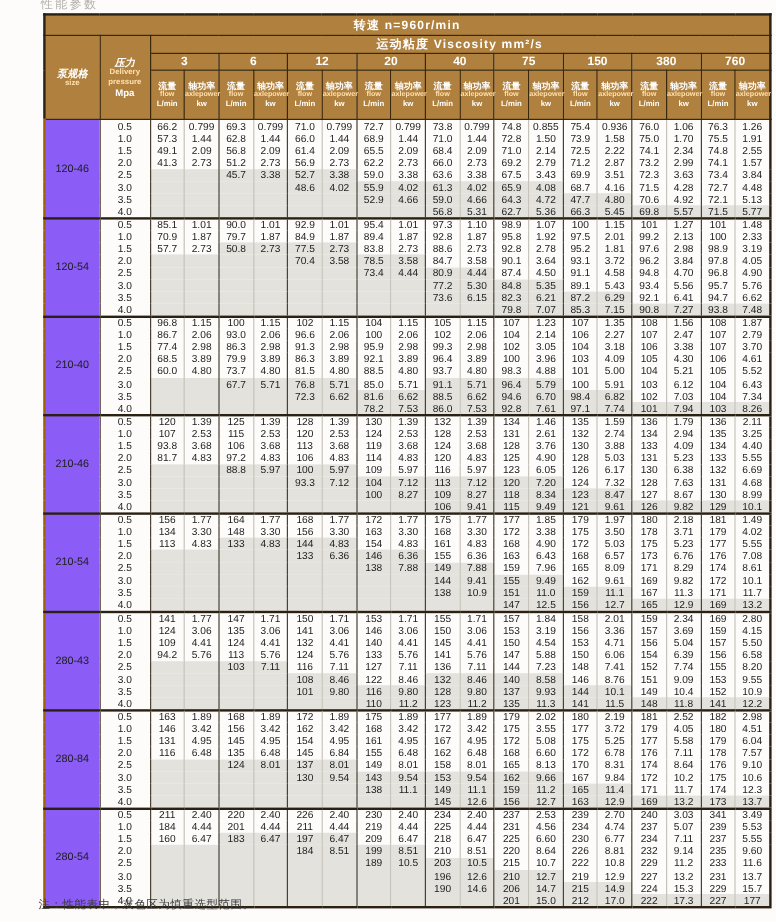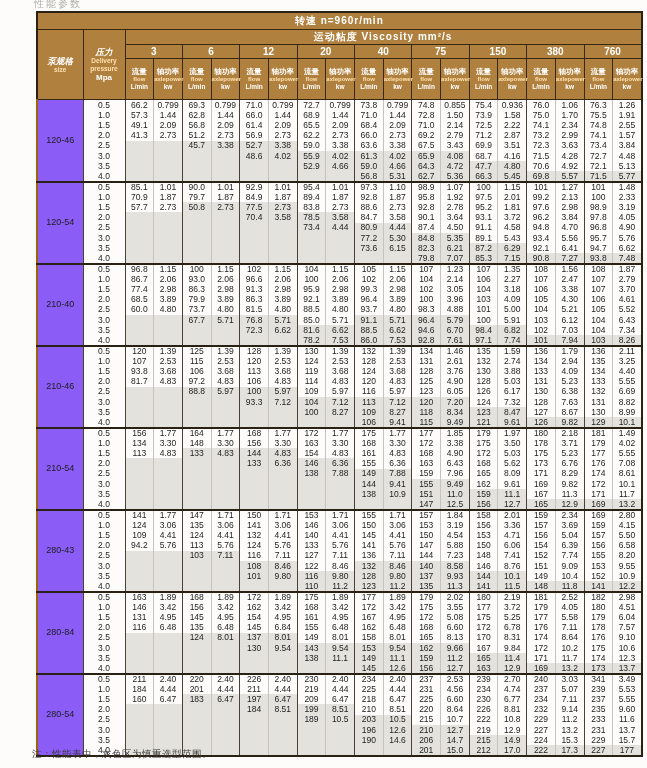--- a/index.html
+++ b/index.html
@@ -833,21 +833,21 @@
           <td class="cell-power cell-data grey">7.12</td>
           <td class="cell-flow cell-data grey">113</td>
           <td class="cell-power cell-data grey">7.12</td>
           <td class="cell-flow cell-data grey">120</td>
           <td class="cell-power cell-data grey">7.20</td>
           <td class="cell-flow cell-data">124</td>
           <td class="cell-power cell-data">7.32</td>
           <td class="cell-flow cell-data">128</td>
           <td class="cell-power cell-data">7.63</td>
           <td class="cell-flow cell-data">131</td>
-          <td class="cell-power cell-data">8.82</td>
+          <td class="cell-power cell-data">4.68</td>
         </tr>
         <tr>
           <td class="cell-press">3.5</td>
           <td class="cell-flow cell-data grey"></td>
           <td class="cell-power cell-data grey"></td>
           <td class="cell-flow cell-data grey"></td>
           <td class="cell-power cell-data grey"></td>
           <td class="cell-flow cell-data grey"></td>
           <td class="cell-power cell-data grey"></td>
           <td class="cell-flow cell-data grey">100</td>
@@ -956,21 +956,21 @@
           <td class="cell-power cell-data grey"></td>
           <td class="cell-flow cell-data grey">133</td>
           <td class="cell-power cell-data grey">6.36</td>
           <td class="cell-flow cell-data grey">146</td>
           <td class="cell-power cell-data grey">6.36</td>
           <td class="cell-flow cell-data">155</td>
           <td class="cell-power cell-data">6.36</td>
           <td class="cell-flow cell-data">163</td>
           <td class="cell-power cell-data">6.43</td>
           <td class="cell-flow cell-data">168</td>
-          <td class="cell-power cell-data">5.62</td>
+          <td class="cell-power cell-data">6.57</td>
           <td class="cell-flow cell-data">173</td>
           <td class="cell-power cell-data">6.76</td>
           <td class="cell-flow cell-data">176</td>
           <td class="cell-power cell-data">7.08</td>
         </tr>
         <tr>
           <td class="cell-press">2.5</td>
           <td class="cell-flow cell-data grey"></td>
           <td class="cell-power cell-data grey"></td>
           <td class="cell-flow cell-data grey"></td>

